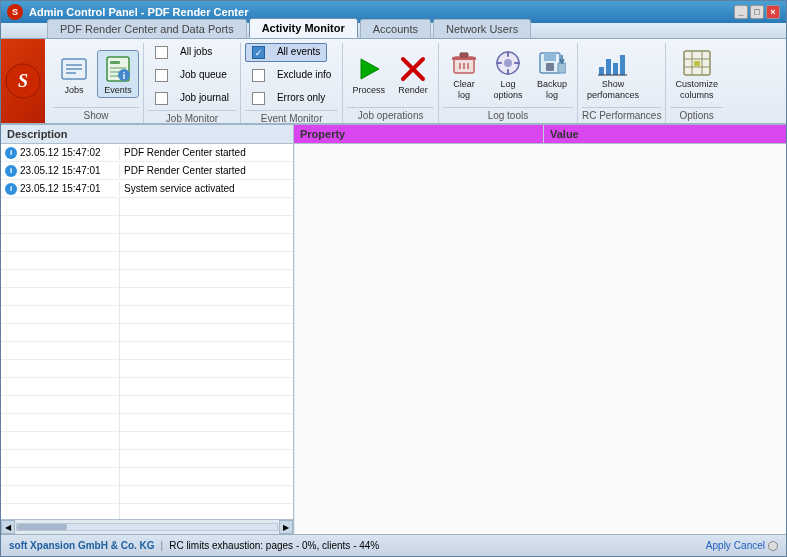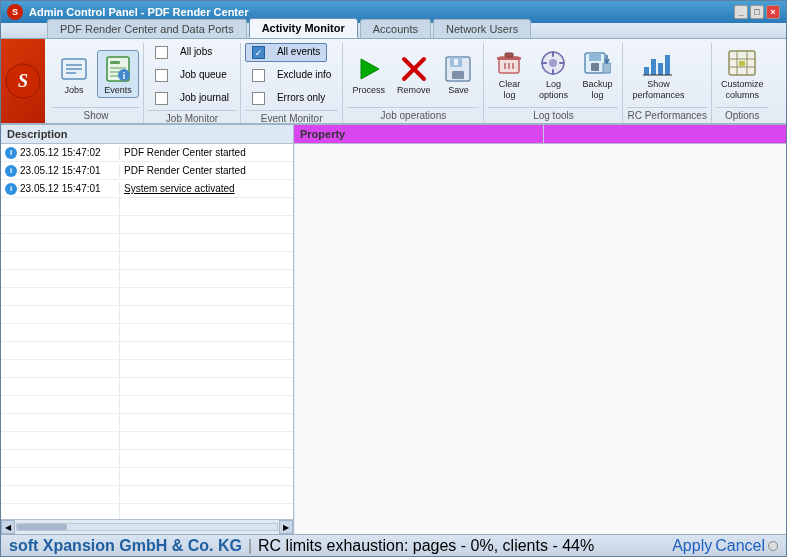--- a/index.html
+++ b/index.html
@@ -270,32 +270,21 @@
             </div>
             <div class="icon-lbl">Process</div>
           </div>
           <div class="icon-btn">
             <div class="icon-img">
               <svg width="28" height="28" viewBox="0 0 28 28">
                 <line x1="4" y1="4" x2="24" y2="24" stroke="#cc0000" stroke-width="4" stroke-linecap="round"></line>
                 <line x1="24" y1="4" x2="4" y2="24" stroke="#cc0000" stroke-width="4" stroke-linecap="round"></line>
               </svg>
             </div>
-            <div class="icon-lbl">Remove</div>
-          </div>
-          <div class="icon-btn">
-            <div class="icon-img">
-              <svg width="28" height="28" viewBox="0 0 28 28">
-                <rect x="2" y="2" width="24" height="24" rx="2" fill="#e0e8f4" stroke="#7090b0" stroke-width="1.5"></rect>
-                <rect x="6" y="2" width="12" height="10" fill="#a0c0e0"></rect>
-                <rect x="8" y="16" width="12" height="8" rx="1" fill="#8090a8"></rect>
-                <rect x="10" y="4" width="4" height="6" fill="#f0f8ff"></rect>
-              </svg>
-            </div>
-            <div class="icon-lbl">Save</div>
+            <div class="icon-lbl">Render</div>
           </div>
         </div>
         <div class="tg-label">Job operations</div>
       </div>
 
       <div class="tg">
         <div class="tg-items">
           <div class="icon-btn">
             <div class="icon-img">
               <svg width="28" height="28" viewBox="0 0 28 28">
@@ -399,21 +388,21 @@
             <div style="width:12px;height:12px;background:#3090e0;border-radius:50%;display:flex;align-items:center;justify-content:center;font-size:8px;color:white;font-weight:bold;flex-shrink:0;">i</div>
             <span>23.05.12 15:47:01</span>
           </div>
           <div style="flex:1; padding:1px 4px; font-size:10px;">PDF Render Center started</div>
         </div>
         <div style="display:flex; align-items:center; height:18px; border-bottom:1px solid #e8eef4; cursor:pointer;">
           <div style="width:119px; padding:1px 4px; font-size:10px; border-right:1px solid #e0e8f0; display:flex; align-items:center; gap:3px;">
             <div style="width:12px;height:12px;background:#3090e0;border-radius:50%;display:flex;align-items:center;justify-content:center;font-size:8px;color:white;font-weight:bold;flex-shrink:0;">i</div>
             <span>23.05.12 15:47:01</span>
           </div>
-          <div style="flex:1; padding:1px 4px; font-size:10px;text-decoration:underline;">System service activated</div>
+          <div style="flex:1; padding:1px 4px; font-size:10px;">System service activated</div>
         </div>
 
         <div style="display:flex; align-items:center; height:18px; border-bottom:1px solid #e8eef4;">
             <div style="width:119px; border-right:1px solid #e0e8f0; height:100%;"></div>
           </div>
         <div style="display:flex; align-items:center; height:18px; border-bottom:1px solid #e8eef4;">
             <div style="width:119px; border-right:1px solid #e0e8f0; height:100%;"></div>
           </div>
         <div style="display:flex; align-items:center; height:18px; border-bottom:1px solid #e8eef4;">
             <div style="width:119px; border-right:1px solid #e0e8f0; height:100%;"></div>
@@ -471,27 +460,28 @@
           <div style="width:50px;height:100%;background:#a8b8cc;border-radius:2px;"></div>
         </div>
         <div style="width:14px;height:14px;background:#c8d8e8;border:1px solid #a0b4c4;display:flex;align-items:center;justify-content:center;font-size:8px;cursor:pointer;flex-shrink:0;">▶</div>
       </div>
     </div>
 
     <div style="flex:1; display:flex; flex-direction:column; background:white; overflow:hidden;">
 
       <div style="display:flex; background:#d946ef; border-bottom:1px solid #b0bece; flex-shrink:0;">
         <div style="width:250px; padding:3px 6px; font-size:11px; font-weight:bold; border-right:1px solid #c0ccd8; color:#333;">Property</div>
+        <div style="flex:1; padding:3px 6px; font-size:11px; font-weight:bold; color:#333;">Value</div>
       </div>
 
       <div style="flex:1; background:#f8fafc; border-left:1px solid #e0eaf4;"></div>
     </div>
   </div>
 
-  <div style="height:22px; background:linear-gradient(to bottom, #d8e4f0, #c8d4e4); border-top:1px solid #a0b0c0; display:flex; align-items:center; justify-content:space-between; padding:0 8px; font-size:16px;">
+  <div style="height:22px; background:linear-gradient(to bottom, #d8e4f0, #c8d4e4); border-top:1px solid #a0b0c0; display:flex; align-items:center; justify-content:space-between; padding:0 8px; font-size:10px;">
     <div style="display:flex; align-items:center; gap:6px;">
       <span style="color:#2060a0; font-weight:bold;">soft Xpansion GmbH &amp; Co. KG</span>
       <span style="color:#888;">|</span>
       <span>RC limits exhaustion: pages - 0%, clients - 44%</span>
     </div>
     <div style="display:flex; align-items:center; gap:3px;">
       <span style="color:#2060c0; cursor:pointer;">Apply</span>
       <span style="color:#2060c0; cursor:pointer;">Cancel</span>
       <div style="width:10px;height:10px;border:1px solid #888;border-radius:50%;background:#ddd;"></div>
     </div>

